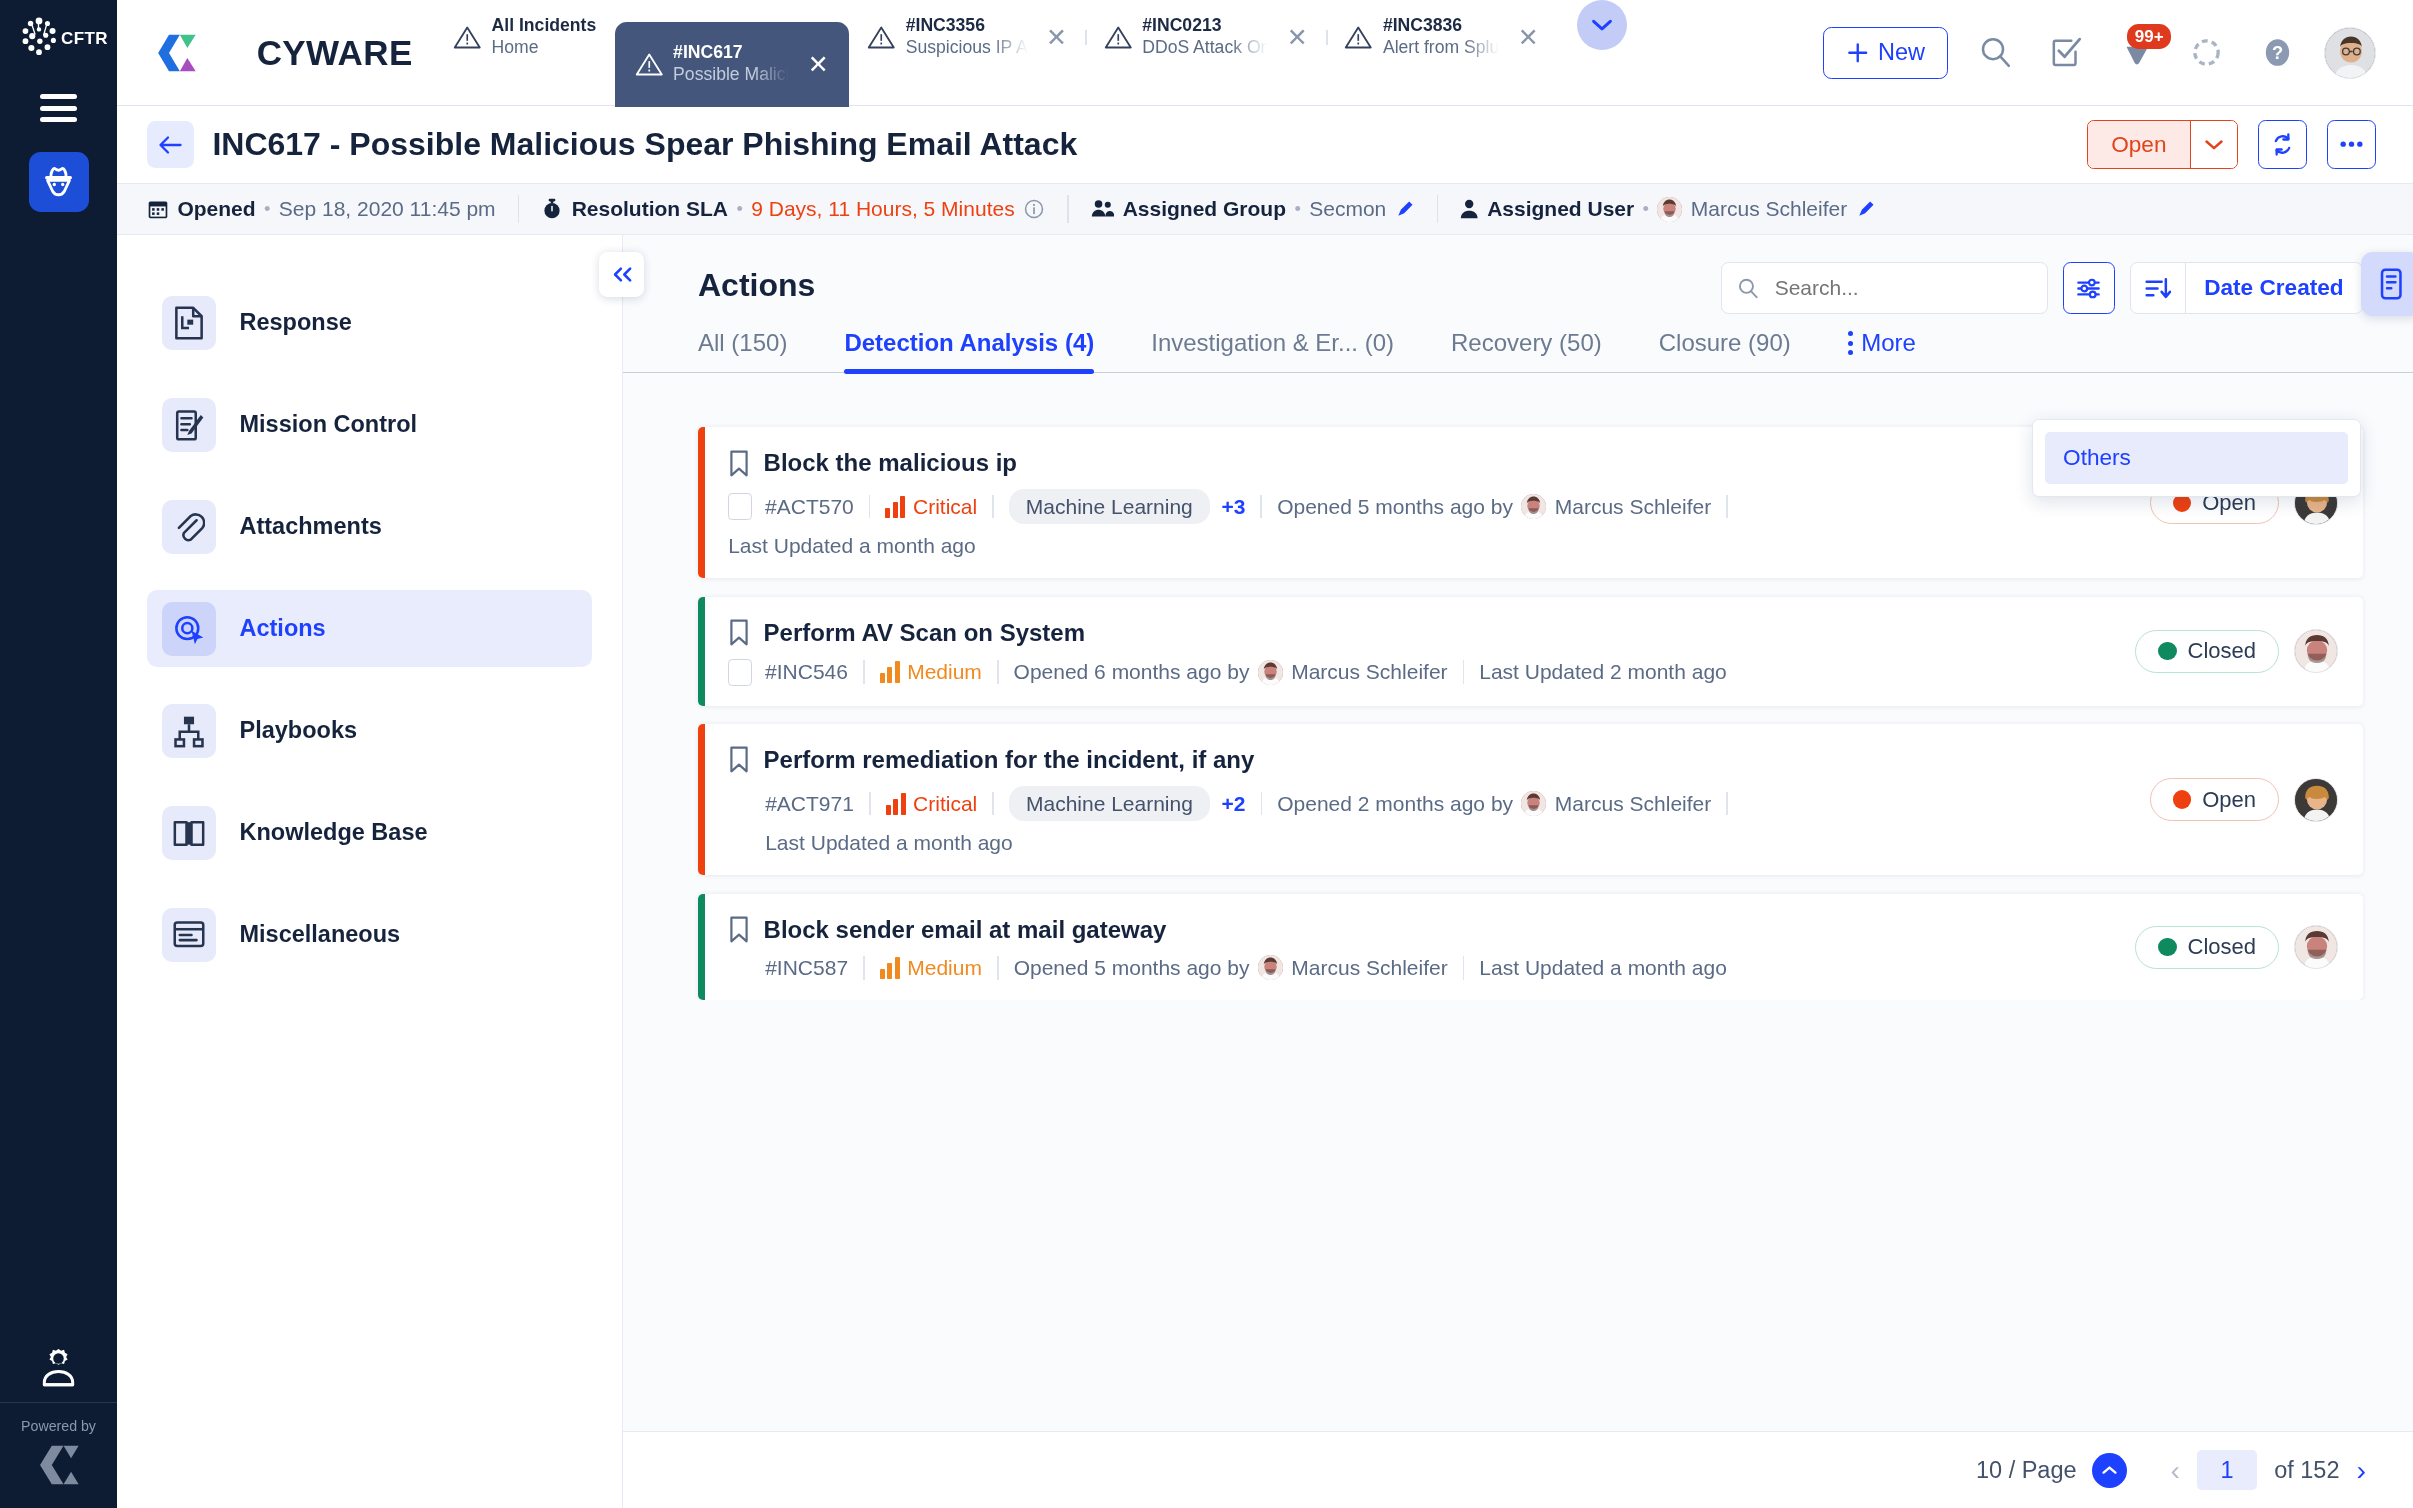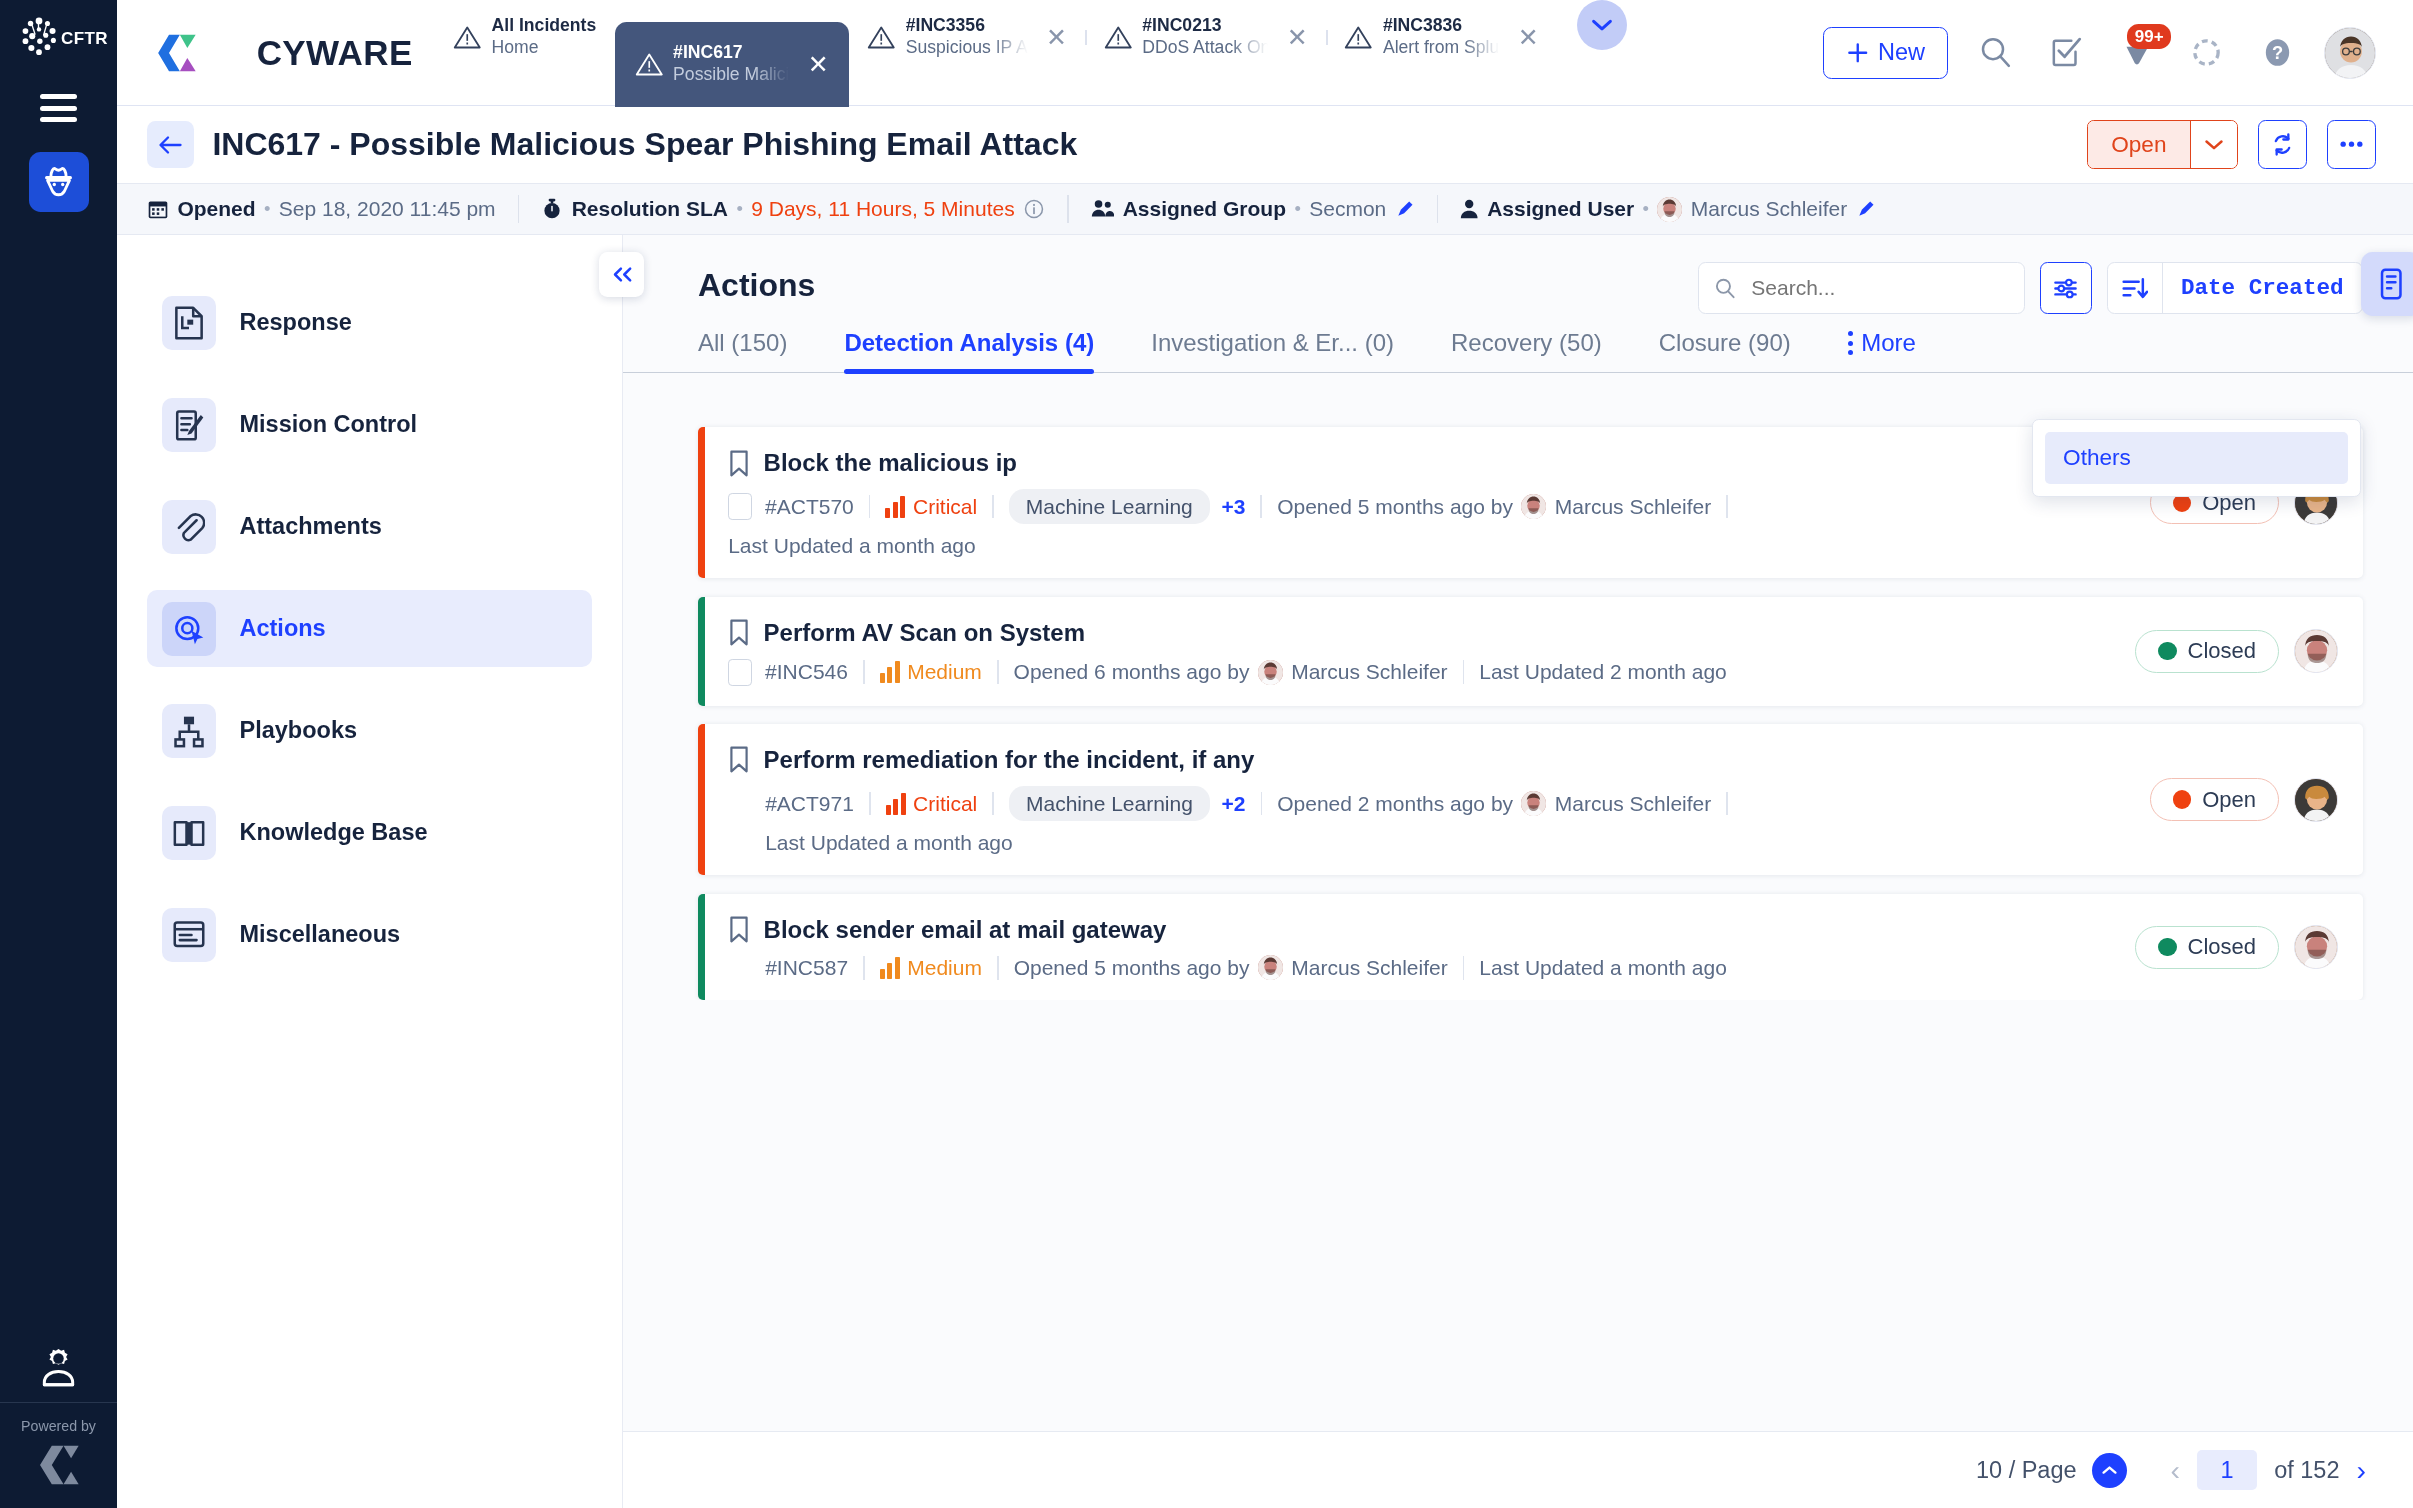--- a/index.html
+++ b/index.html
@@ -161,21 +161,21 @@
   .search-box input {
     border: none; outline: none; font-size: 21px; color: #8c97a9; background: transparent;
     font-family: "Liberation Sans", sans-serif; width: 100%;
   }
   .filter-btn {
     width: 52px; height: 52px; border: 1.7px solid #1e40ff; border-radius: 7.5px; background: #fff;
     display: flex; align-items: center; justify-content: center; cursor: pointer;
   }
   .sort-group {
     height: 52px; border: 1.7px solid #dfe4ee; border-radius: 7.5px; background: #fff; display: flex;
-    align-items: stretch; cursor: pointer; font-family: Liberation Mono, monospace;
+    align-items: stretch; cursor: pointer;
   }
   .sort-group .ic { width: 55px; display: flex; align-items: center; justify-content: center; border-right: 1.7px solid #dfe4ee; }
   .sort-group .tx { display: flex; align-items: center; padding: 0 18.4px; color: #1e40ff; font-size: 22.6px; font-weight: 700; }
   .side-toggle {
     position: absolute; right: -8.4px; top: 17px; width: 60px; height: 64px; border-radius: 11.7px;
     background: #d3dafb; display: flex; align-items: center; justify-content: center;
     box-shadow: 0 2.5px 10px rgba(20,40,90,.14); cursor: pointer; z-index: 6;
   }
 
   .tabbar { display: flex; align-items: flex-end; gap: 0; padding: 25px 50px 0 75px; border-bottom: 1.7px solid #c8cfda; position: relative; }

